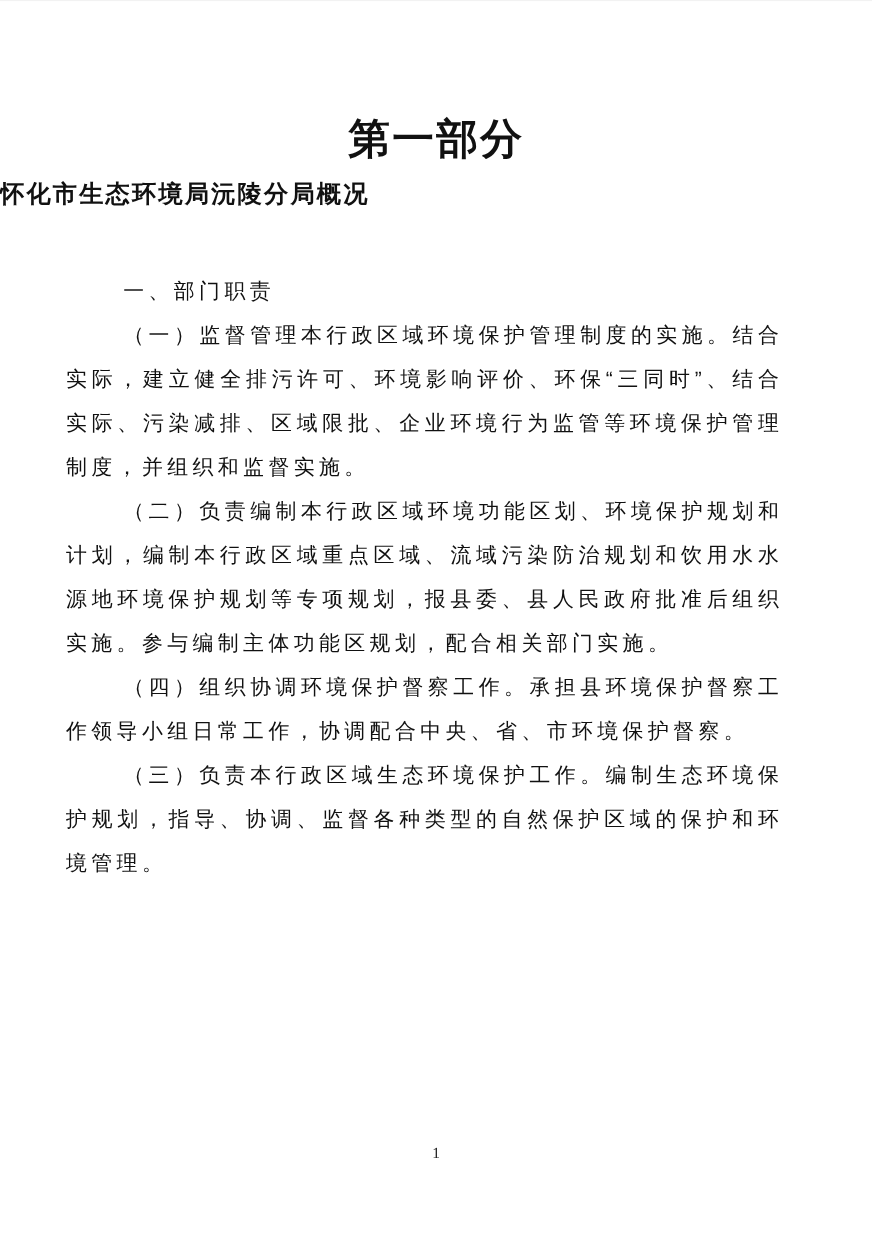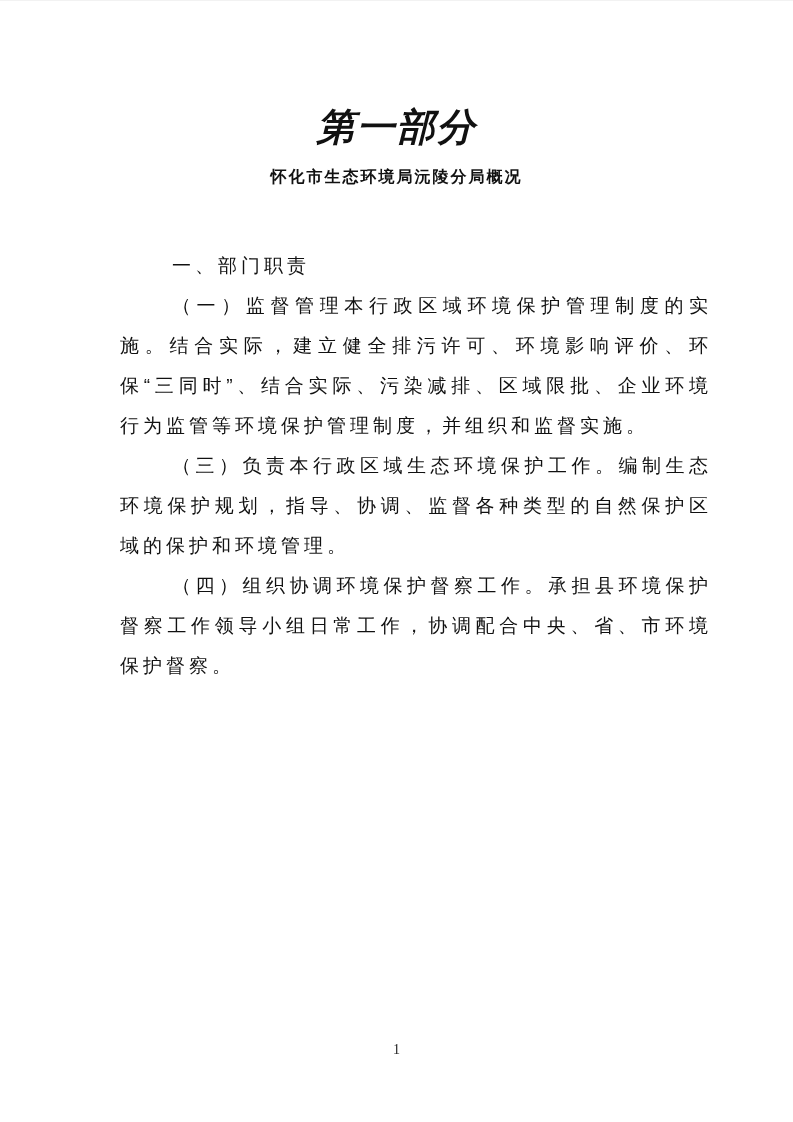--- a/index.html
+++ b/index.html
@@ -19,33 +19,31 @@
     color: #111111;
     box-sizing: border-box;
   }
   .part-title {
     margin: 103px 0 0 0;
     font-size: 38px;
     line-height: 46px;
     font-weight: bold;
     text-align: center;
     letter-spacing: 2px;
-    font-style: italic;
   }
   .doc-subtitle {
     margin: 12px 0 0 0;
-    font-size: 16px;
+    font-size: 22px;
     line-height: 30px;
     font-weight: bold;
-    text-align: center;
     letter-spacing: 2px;
   }
   .doc-body {
     margin-top: 54px;
-    padding-left: 120px;
+    padding-left: 60px;
     padding-right: 81px;
   }
   .doc-body p {
     margin: 0;
     font-size: 19px;
     line-height: 40px;
     letter-spacing: 4px;
     text-align: justify;
     text-indent: 52px;
     font-weight: normal;
@@ -70,24 +68,25 @@
 
   <h1 class="part-title">第一部分</h1>
 
   <h2 class="doc-subtitle">怀化市生态环境局沅陵分局概况</h2>
 
   <div class="doc-body">
     <p class="section-heading">一、部门职责</p>
 
     <p>（一）监督管理本行政区域环境保护管理制度的实施。结合实际，建立健全排污许可、环境影响评价、环保“三同时”、结合实际、污染减排、区域限批、企业环境行为监管等环境保护管理制度，并组织和监督实施。</p>
 
+    <p>（二）负责编制本行政区域环境功能区划、环境保护规划和计划，编制本行政区域重点区域、流域污染防治规划和饮用水水源地环境保护规划等专项规划，报县委、县人民政府批准后组织实施。参与编制主体功能区规划，配合相关部门实施。</p>
+
+    <p>（四）组织协调环境保护督察工作。承担县环境保护督察工作领导小组日常工作，协调配合中央、省、市环境保护督察。</p>
 
     <p>（三）负责本行政区域生态环境保护工作。编制生态环境保护规划，指导、协调、监督各种类型的自然保护区域的保护和环境管理。</p>
-
-    <p>（四）组织协调环境保护督察工作。承担县环境保护督察工作领导小组日常工作，协调配合中央、省、市环境保护督察。</p>
 
   </div>
 
   <div class="page-footer">
     <span class="page-number">1</span>
   </div>
 
 </div>
 
 </body></html>

